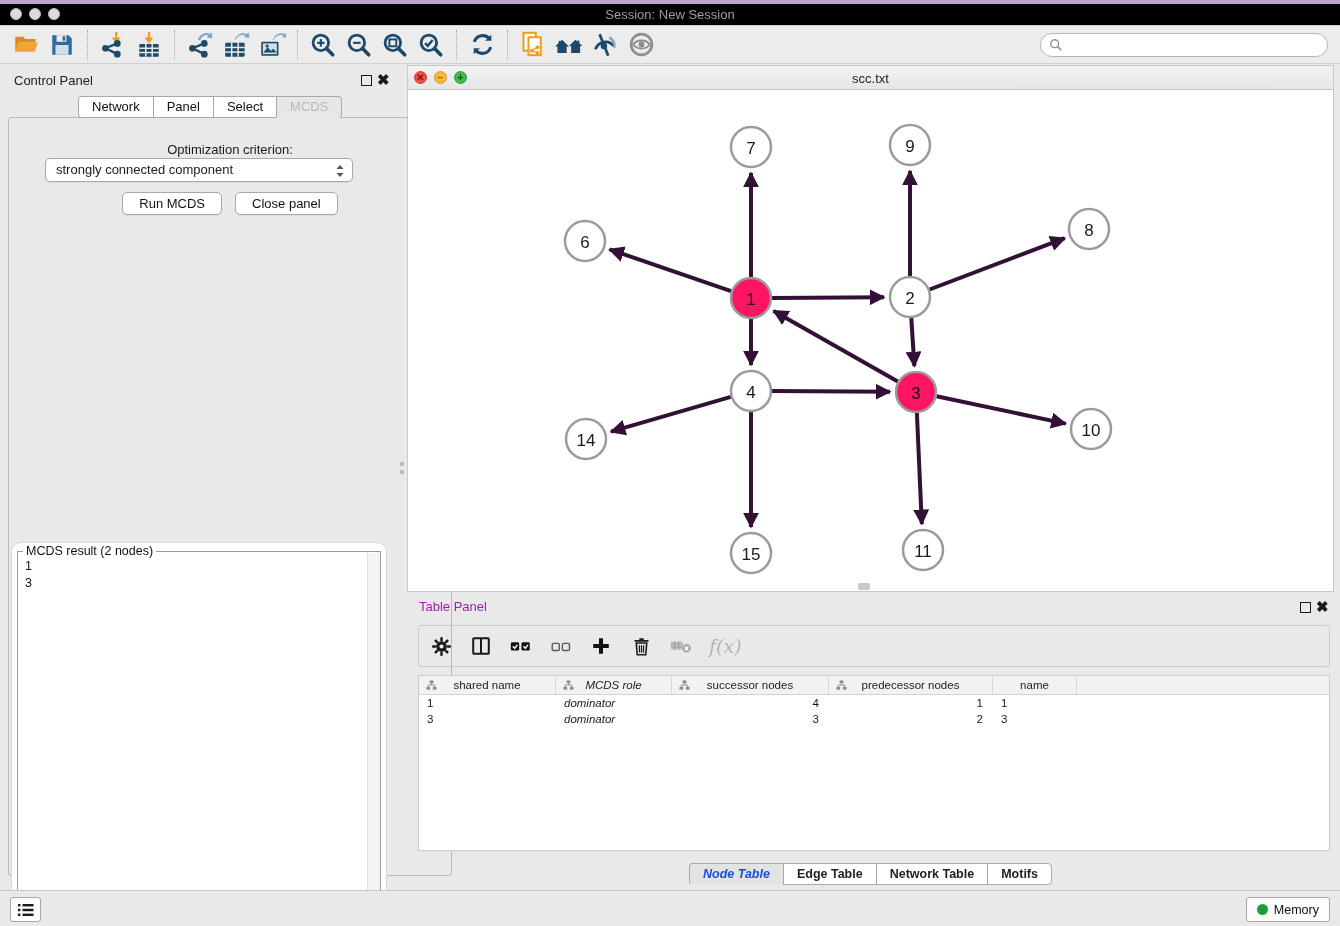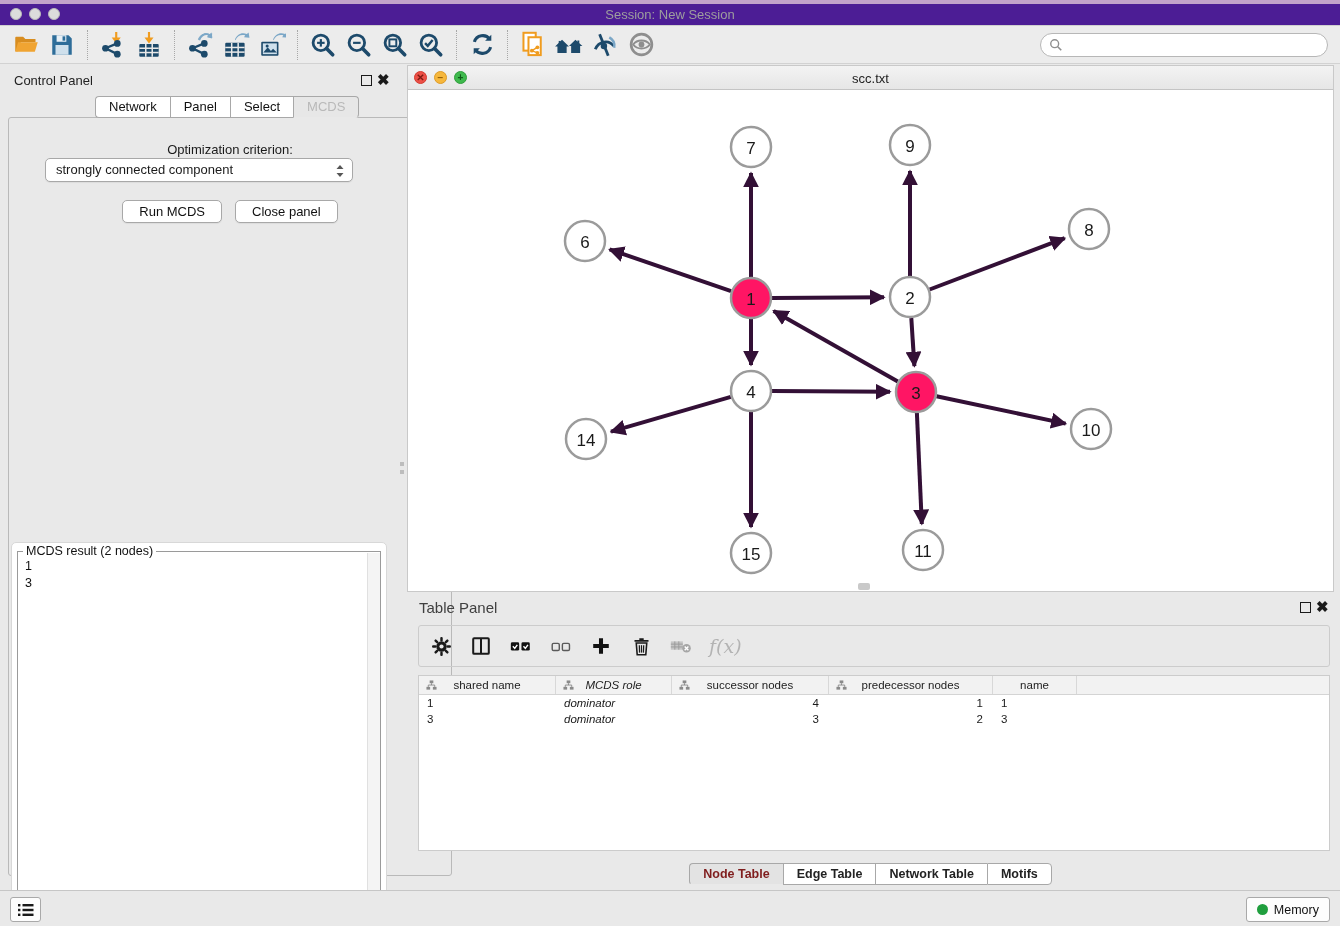--- a/index.html
+++ b/index.html
@@ -1,21 +1,21 @@
 <!DOCTYPE html>
 <html><head>
 <meta charset="utf-8">
 <style>
   * { margin:0; padding:0; box-sizing:border-box; }
   html,body { width:1340px; height:926px; }
   body { font-family:"Liberation Sans", sans-serif; background:#e9e9e9; color:#1a1a1a; overflow:hidden; position:relative; }
   .app { position:absolute; inset:0; }
 
   
-  .titlebar { position:absolute; left:0; top:0; width:100%; height:26px; background:#4c1d95; border-bottom:1px solid #cfcfcf; }
+  .titlebar { position:absolute; left:0; top:0; width:100%; height:26px; background:#000000; border-bottom:1px solid #cfcfcf; }
   .titlebar .desktop-strip { position:absolute; top:0; left:0; width:100%; height:4px; background:#c2a3cb; }
   .traffic-inactive { position:absolute; left:10px; top:8px; display:flex; gap:7px; }
   .traffic-inactive span { width:12px; height:12px; border-radius:50%; background:#dcdcdc; border:1px solid #b9b9b9; display:block; }
   .titlebar .title { position:absolute; top:7px; left:0; width:100%; text-align:center; font-size:13px; color:#9e9e9e; }
 
   
   .toolbar { position:absolute; left:0; top:26px; width:100%; height:38px; background:#ececec; border-bottom:1px solid #d2d2d2; display:flex; align-items:center; padding-left:8px; }
   .tb-btn { width:32px; height:32px; display:flex; align-items:center; justify-content:center; margin:0 2px; }
   .tb-sep { width:1px; height:30px; border-left:1px dotted #a8a8a8; margin:0 7px; }
   .search-wrap { position:absolute; right:12px; top:7px; }
@@ -26,32 +26,32 @@
   .main { position:absolute; top:64px; left:0; width:100%; height:826px; }
   .vdivider { position:absolute; left:397px; top:0; width:10px; height:826px; }
   .vdivider .grip { position:absolute; left:3px; top:398px; width:4px; height:4px; background:#bdbdbd; box-shadow:0 8px 0 #bdbdbd; }
 
   
   .control-panel { position:absolute; left:0; top:0; width:397px; height:826px; }
   .panel-head { position:absolute; top:6px; left:0; width:100%; height:22px; }
   .panel-head .ptitle { position:absolute; left:14px; top:3px; font-size:13px; color:#222; }
   .float-ic { position:absolute; top:5px; width:11px; height:11px; border:1.5px solid #1a1a1a; display:block; }
   .close-ic { position:absolute; top:1px; font-size:15px; font-weight:bold; color:#1a1a1a; line-height:18px; }
-  .cp-tabs { position:absolute; top:32px; left:78px; display:flex; z-index:3;margin-left:17px; }
+  .cp-tabs { position:absolute; top:32px; left:78px; display:flex; z-index:3; }
   .tab-seg { height:22px; line-height:20px; padding:0 13px; font-size:13px; background:#fff; border:1px solid #a8a8a8; border-right:none; color:#111; text-align:center; }
   .tab-seg:first-child { border-radius:4px 0 0 4px; }
   .tab-seg:last-child { border-right:1px solid #a8a8a8; border-radius:0 4px 4px 0; }
   .tab-seg.active-gray { background:#e7e7e7; color:#b9b9b9; border-bottom-color:#e9e9e9; }
   .cp-body { position:absolute; top:53px; left:8px; width:444px; height:759px; background:#e9e9e9; border:1px solid #b9b9b9; border-radius:3px; }
   .opt-label { position:absolute; top:24px; width:100%; text-align:center; font-size:13px; color:#1a1a1a; }
   .opt-select { position:absolute; top:40px; left:36px; width:308px; height:24px; background:#fff; border:1px solid #a8a8a8; border-radius:5px; font-size:13px; line-height:22px; padding-left:10px; box-shadow:0 1px 1px rgba(0,0,0,.06); }
   .opt-select .chevrons { position:absolute; right:7px; top:3px; }
-  .cp-buttons { position:absolute; top:74px; left:0; width:100%; display:flex; justify-content:center; gap:13px;margin-top:8px; }
+  .cp-buttons { position:absolute; top:74px; left:0; width:100%; display:flex; justify-content:center; gap:13px; }
   .push-btn { height:23px; background:#fff; border:1px solid #a8a8a8; border-radius:5px; font-size:13px; padding:0 16px; font-family:"Liberation Sans",sans-serif; color:#111; box-shadow:0 1px 1px rgba(0,0,0,.06); }
-  .result-wrap { position:absolute; left:2px; top:424px; width:376px; height:385px; background:#fff; border:1px solid #d8d8d8; border-radius:5px; }
+  .result-wrap { position:absolute; left:2px; top:424px; width:376px; height:385px; background:#fff; border:1px solid #d8d8d8; border-radius:10px; }
   .result-box { position:absolute; left:5px; top:8px; right:5px; bottom:6px; border:1px solid #9a9a9a; background:#fff; }
   .result-legend { position:absolute; top:-8px; left:5px; background:#fff; padding:0 3px; font-size:12.5px; color:#111; }
   .result-lines { position:absolute; top:6px; left:7px; font-size:12.5px; line-height:17px; color:#111; }
   .result-scroll { position:absolute; right:0; top:1px; bottom:1px; width:13px; background:#f4f4f4; border-left:1px solid #e0e0e0; }
 
   
   .right-area { position:absolute; left:407px; top:0; width:927px; height:826px; }
 
   
   .net-window { position:absolute; left:0; top:1px; width:927px; height:527px; background:#fff; border:1px solid #c9c9c9; }
@@ -61,36 +61,36 @@
   .light { width:13px; height:13px; border-radius:50%; font-size:10px; font-weight:bold; text-align:center; line-height:12px; }
   .light.red { background:#ec5047; border:1px solid #d33b30; color:#7d1a12; }
   .light.yellow { background:#f6b73c; border:1px solid #dd9b27; color:#925d05; }
   .light.green { background:#3fb94d; border:1px solid #2f9e3c; color:#0e5c18; }
   .net-canvas { position:absolute; top:24px; left:0; width:925px; height:501px; background:#fff; }
   .canvas-grip { position:absolute; bottom:1px; left:450px; width:12px; height:7px; background:#c9c9c9; border-radius:2px; }
 
   
   .table-panel { position:absolute; left:0; top:530px; width:927px; height:296px; }
   .tp-head { position:absolute; top:3px; left:0; width:100%; height:20px; }
-  .tp-head .ptitle { position:absolute; left:12px; top:2px; font-size:15px; color:#404040; }
+  .tp-head .ptitle { position:absolute; left:12px; top:2px; font-size:13px; color:#a21caf; }
   .tp-toolbar { position:absolute; top:31px; left:11px; width:912px; height:42px; border:1px solid #cccccc; border-radius:3px; display:flex; align-items:center; padding-left:10px; gap:16px; }
   .tpi { width:24px; height:24px; display:flex; align-items:center; justify-content:center; }
   .fx-label { font-family:"DejaVu Serif", serif; font-style:italic; font-size:19px; color:#b3b3b3; }
   .tp-table { position:absolute; top:81px; left:11px; width:912px; height:176px; background:#fff; border:1px solid #cccccc; }
   .thead { display:flex; height:19px; background:#f2f2f2; border-bottom:1px solid #d4d4d4; }
   .th { position:relative; border-right:1px solid #d8d8d8; font-size:11.5px; color:#222; text-align:center; line-height:18px; }
   .th .hier { position:absolute; left:7px; top:4px; }
   .trow { display:flex; height:16px; font-size:11.5px; line-height:16px; }
   .td { overflow:hidden; white-space:nowrap; }
   .td.l { text-align:left; padding-left:8px; }
   .td.r { text-align:right; padding-right:10px; }
   .c0 { width:137px; } .c1 { width:116px;font-style:italic; } .c2 { width:157px; } .c3 { width:164px; } .c4 { width:84px; }
   .tp-tabs { position:absolute; bottom:5px; left:0; width:100%; display:flex; justify-content:center; }
   .tp-tabs .tab-seg { font-size:12.5px; height:22px; line-height:20px; font-weight:bold; color:#222; }
-  .tp-tabs .tab-seg.active-gray { color:#7f1d1d; background:#e3e3e3; }
+  .tp-tabs .tab-seg.active-gray { color:#1d4ed8; background:#e3e3e3;font-style:italic; }
 
   
   .statusbar { position:absolute; left:0; top:890px; width:100%; height:36px; background:#e9e9e9; border-top:1px solid #c6c6c6; }
   .list-btn { position:absolute; left:10px; top:6px; width:31px; height:25px; background:#fdfdfd; border:1px solid #a9a9a9; border-radius:3px; display:flex; align-items:center; justify-content:center; }
   .memory-btn { position:absolute; right:10px; top:6px; height:25px; background:#fdfdfd; border:1px solid #a9a9a9; border-radius:3px; display:flex; align-items:center; gap:6px; padding:0 10px; font-size:12.5px; color:#111; }
   .memory-dot { width:11px; height:11px; border-radius:50%; background:#1f9e3d; display:block; }
   svg { display:block; }
 </style>
 </head>
 <body>

